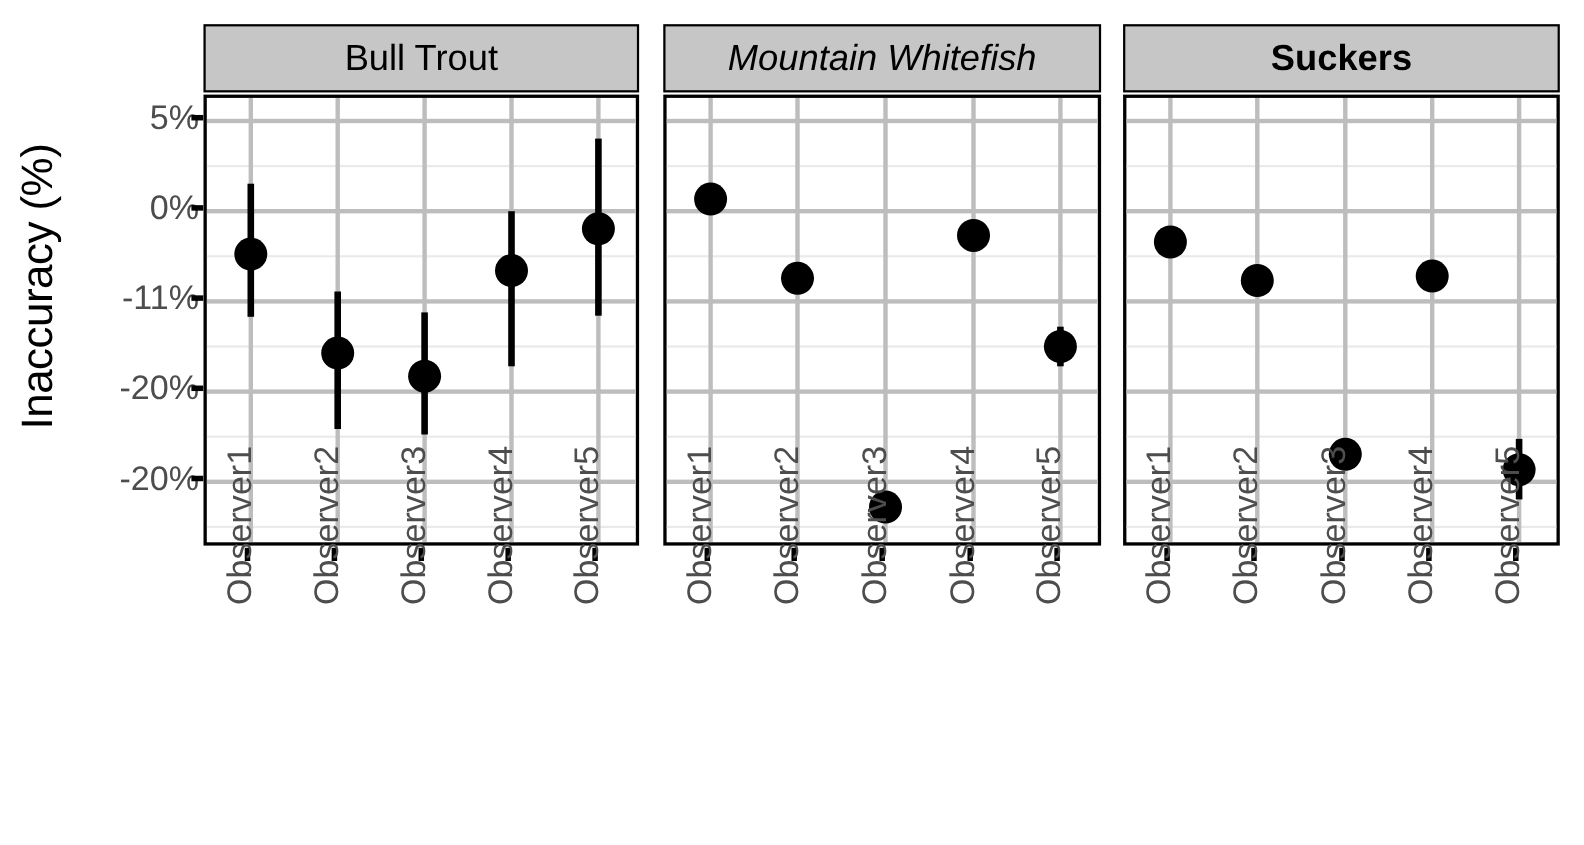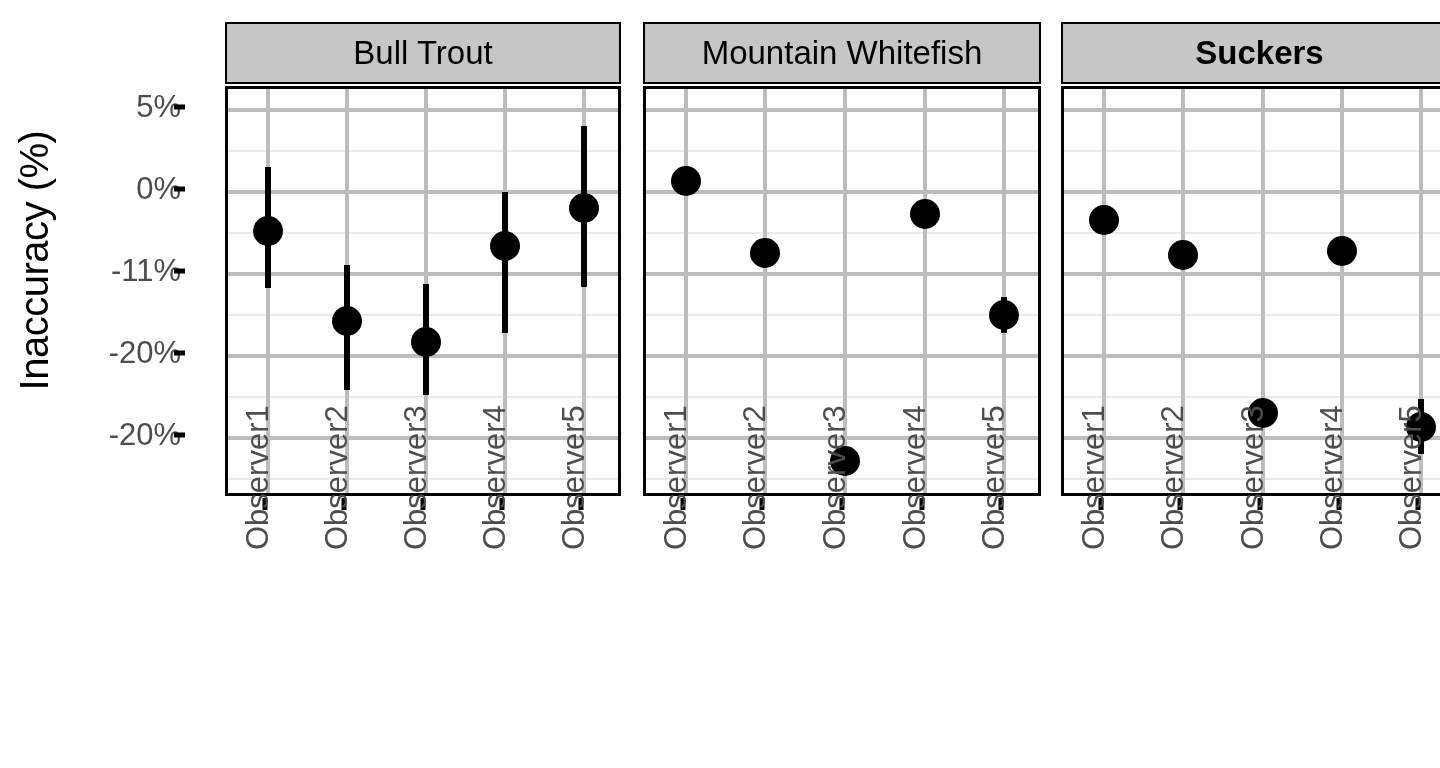--- a/index.html
+++ b/index.html
@@ -170,21 +170,21 @@
       <div class="abs ytick-label" style="top: 188.5px;">0%</div>
       <div class="abs ytick-mark" style="top: 188.5px;"></div>
       <div class="abs ytick-label" style="top: 270.5px;">-11%</div>
       <div class="abs ytick-mark" style="top: 270.5px;"></div>
       <div class="abs ytick-label" style="top: 352.5px;">-20%</div>
       <div class="abs ytick-mark" style="top: 352.5px;"></div>
       <div class="abs ytick-label" style="top: 434.5px;">-20%</div>
       <div class="abs ytick-mark" style="top: 434.5px;"></div>
     </div>
 
-  <div class="abs" id="panels-layer" style="left:0;top:0;width:1152px;height:768px;margin-left:40px;">
+  <div class="abs" id="panels-layer" style="left:0;top:0;width:1152px;height:768px;">
       <div class="abs panel" style="left: 185px; width: 396px;">
         <div class="strip">
           <span class="strip-label">Bull Trout</span>
         </div>
         <div class="plot-area">
           <div class="gridline-minor" style="top: 61.5px;"></div>
           <div class="gridline-minor" style="top: 143.5px;"></div>
           <div class="gridline-minor" style="top: 225.5px;"></div>
           <div class="gridline-minor" style="top: 307.5px;"></div>
           <div class="gridline-minor" style="top: 389.5px;"></div>
@@ -213,21 +213,21 @@
       <div class="xtick-mark" style="left: 225px; top: 498px;"></div>
       <div class="xtick-label" style="left: 236px; top: 514px;">Observer1</div>
       <div class="xtick-mark" style="left: 304px; top: 498px;"></div>
       <div class="xtick-label" style="left: 315px; top: 514px;">Observer2</div>
       <div class="xtick-mark" style="left: 383px; top: 498px;"></div>
       <div class="xtick-label" style="left: 394px; top: 514px;">Observer3</div>
       <div class="xtick-mark" style="left: 462px; top: 498px;"></div>
       <div class="xtick-label" style="left: 473px; top: 514px;">Observer4</div>
       <div class="xtick-mark" style="left: 541px; top: 498px;"></div>
       <div class="xtick-label" style="left: 552px; top: 514px;">Observer5</div>
-      <div class="abs panel" style="left: 603px; width: 398px;">
+      <div class="abs panel" style="left: 603px; width: 398px; font-style: italic;">
         <div class="strip">
           <span class="strip-label">Mountain Whitefish</span>
         </div>
         <div class="plot-area">
           <div class="gridline-minor" style="top: 61.5px;"></div>
           <div class="gridline-minor" style="top: 143.5px;"></div>
           <div class="gridline-minor" style="top: 225.5px;"></div>
           <div class="gridline-minor" style="top: 307.5px;"></div>
           <div class="gridline-minor" style="top: 389.5px;"></div>
           <div class="gridline-major" style="top: 20.5px;"></div>

